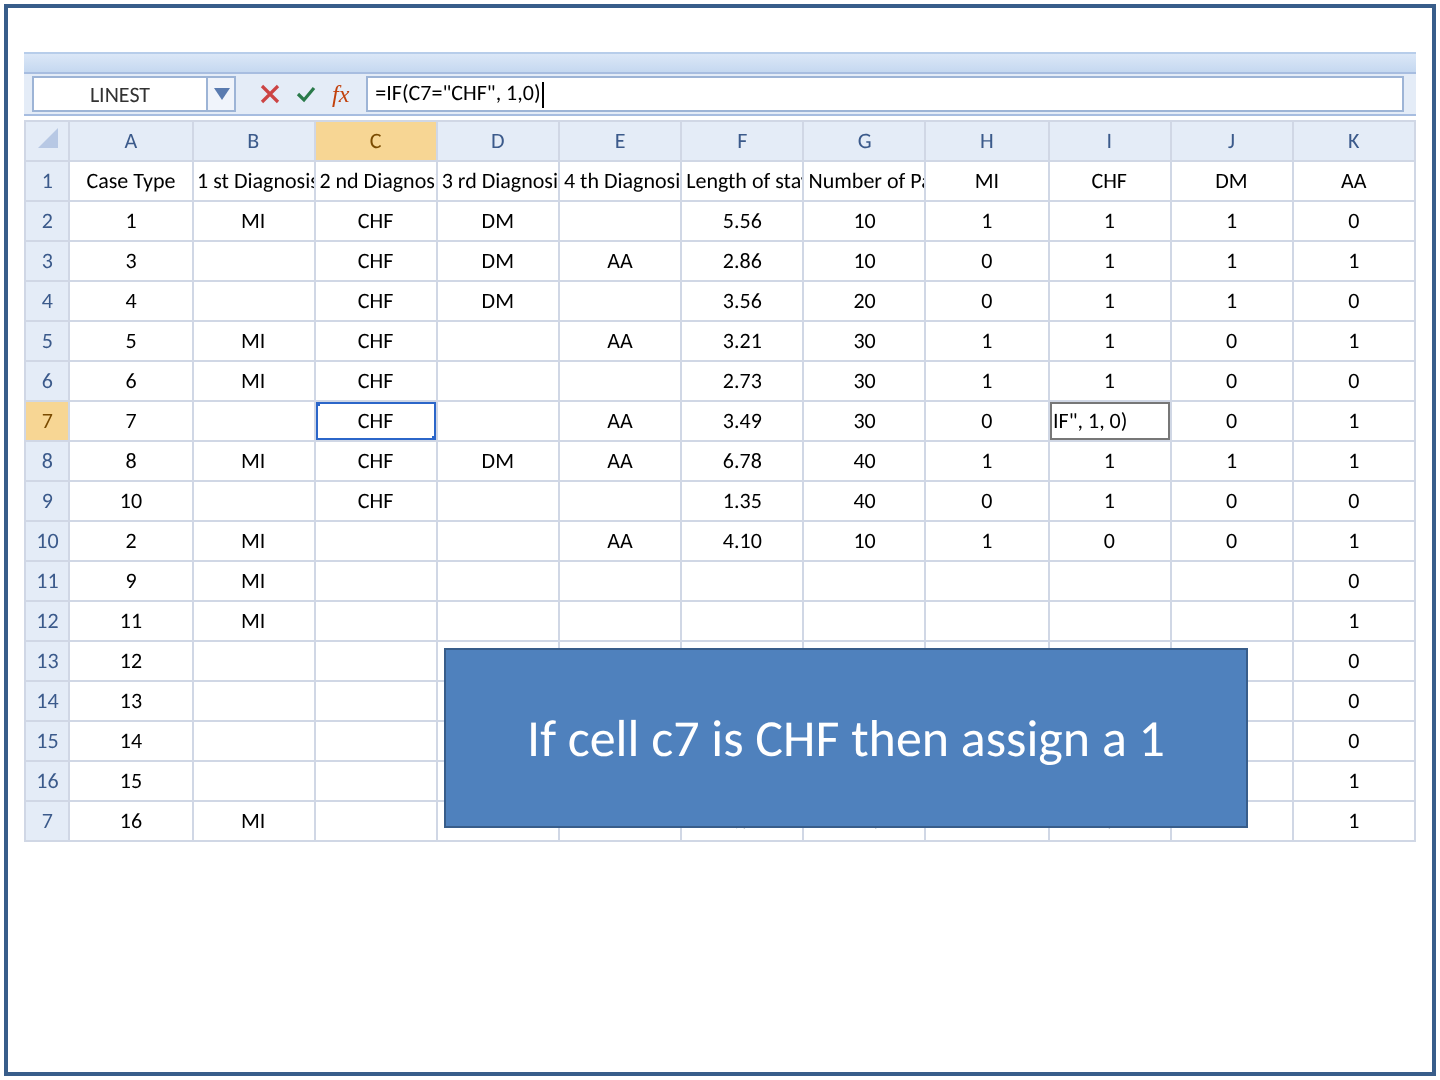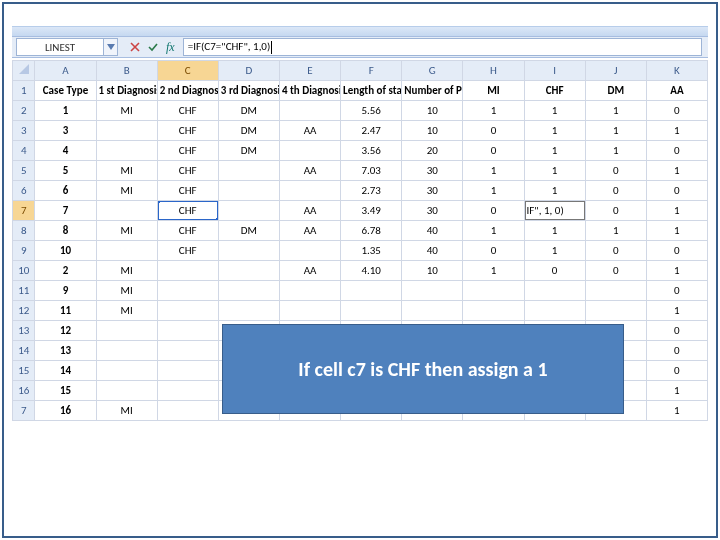--- a/index.html
+++ b/index.html
@@ -8,53 +8,53 @@
 
   
   .formula-area { position: absolute; top: 32px; left: 8px; right: 8px; height: 22px; display: flex; align-items: center; background: #e4ecf7; border-top: 1px solid #a7bde0; border-bottom: 1px solid #a7bde0; }
   .namebox { width: 88px; height: 18px; margin-left: 4px; background: #fff; border: 1px solid #9db4d6; display: flex; align-items: center; justify-content: center; font-size: 11px; color: #333; }
   .namebox-dd { width: 14px; height: 18px; border: 1px solid #9db4d6; border-left: none; background: #f0f4fb; display: flex; align-items: center; justify-content: center; }
   .namebox-dd svg { width: 8px; height: 6px; }
   .fxzone { display: flex; align-items: center; margin-left: 8px; }
   .fxbtn { width: 18px; height: 18px; display: flex; align-items: center; justify-content: center; color: #6a6a6a; font-size: 11px; }
   .fxbtn.cancel { color: #c00; }
   .fxbtn.enter { color: #2a7; }
-  .fx-label { font-style: italic; font-family: "Times New Roman", serif; font-size: 12px; color: #0f766e; margin: 0 4px; }
+  .fx-label { font-style: italic; font-family: "Times New Roman", serif; font-size: 12px; color: #c2410c; margin: 0 4px; }
   .formula-input { flex: 1; height: 18px; background: #fff; border: 1px solid #9db4d6; margin-left: 4px; margin-right: 6px; padding-left: 4px; font-size: 11px; line-height: 16px; color: #000; position: relative; }
   .formula-input .caret { display: inline-block; width: 1px; height: 13px; background: #000; vertical-align: middle; margin-left: 1px; }
 
   
   .ribbon-sliver { position: absolute; top: 22px; left: 8px; right: 8px; height: 10px; background: linear-gradient(#dbe7f7, #c5d8f0); border-top: 1px solid #b7cdea; }
 
   
   .grid-wrap { position: absolute; top: 56px; left: 8px; right: 8px; bottom: 30px; background: #fff; }
   table.sheet { border-collapse: collapse; table-layout: fixed; width: 100%; font-size: 11px; }
   table.sheet th, table.sheet td { border: 1px solid #d0d7e5; height: 20px; padding: 0 2px; white-space: nowrap; overflow: hidden; }
   table.sheet th { background: #e4ecf7; color: #3b5a8b; font-weight: normal; text-align: center; }
   .corner { width: 22px; background: #e4ecf7; }
   .rowhdr { width: 22px; background: #e4ecf7; color: #3b5a8b; text-align: center; }
   .rowhdr.active { background: #f7d694; color: #7a4b00; }
   th.colhdr.active { background: #f7d694; color: #7a4b00; }
 
   td { text-align: center; color: #000; }
-  td.bold { font-weight: bold; }
+  td.bold { font-weight: normal; }
 
   
   .sel-cell { position: relative; }
   .sel-cell::after { content: ""; position: absolute; top: -1px; left: -1px; right: -1px; bottom: -1px; border: 2px solid #2b66c9; pointer-events: none; }
   .sel-handle { position: absolute; width: 5px; height: 5px; background: #2b66c9; }
   .sel-handle.tl { top: -3px; left: -3px; }
   .sel-handle.br { bottom: -3px; right: -3px; }
 
   
   td.i7 { text-align: left; padding-left: 2px; position: relative; }
   td.i7::after { content: ""; position: absolute; inset: 0; border: 1px solid #777; }
 
   
-  .callout { position: absolute; top: 320px; left: 218px; width: 402px; height: 90px; background: #4f81bd; color: #fff; display: flex; align-items: center; justify-content: center; text-align: center; font-family: Calibri, Arial, sans-serif; font-size: 20px; line-height: 1.25; border: 1px solid #385d8a; font-weight: bold; }
+  .callout { position: absolute; top: 320px; left: 218px; width: 402px; height: 90px; background: #4f81bd; color: #fff; display: flex; align-items: center; justify-content: center; text-align: center; font-family: Calibri, Arial, sans-serif; font-size: 26px; line-height: 1.25; border: 1px solid #385d8a; }
 
   .colw-rowhdr { width: 22px; }
   .colw { width: 60px; }
 </style>
 </head>
 <body>
 
 <div class="outer-border">
 
   <div class="ribbon-sliver"></div>
@@ -153,21 +153,21 @@
             <td>1</td>
             <td>0</td>
           </tr>
           <tr>
             <th class="rowhdr">3</th>
             <td class="bold">3</td>
             <td></td>
             <td>CHF</td>
             <td>DM</td>
             <td>AA</td>
-            <td>2.47</td>
+            <td>2.86</td>
             <td>10</td>
             <td>0</td>
             <td>1</td>
             <td>1</td>
             <td>1</td>
           </tr>
           <tr>
             <th class="rowhdr">4</th>
             <td class="bold">4</td>
             <td></td>
@@ -181,21 +181,21 @@
             <td>1</td>
             <td>0</td>
           </tr>
           <tr>
             <th class="rowhdr">5</th>
             <td class="bold">5</td>
             <td>MI</td>
             <td>CHF</td>
             <td></td>
             <td>AA</td>
-            <td>7.03</td>
+            <td>3.21</td>
             <td>30</td>
             <td>1</td>
             <td>1</td>
             <td>0</td>
             <td>1</td>
           </tr>
           <tr>
             <th class="rowhdr">6</th>
             <td class="bold">6</td>
             <td>MI</td>

